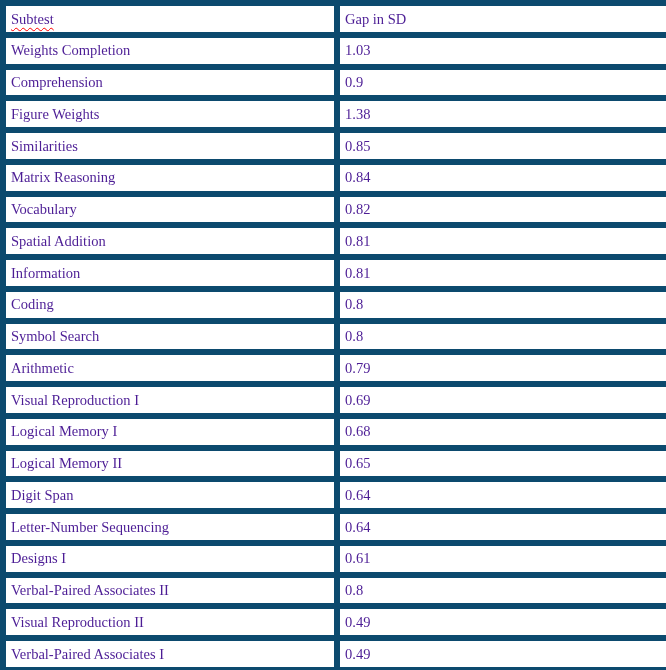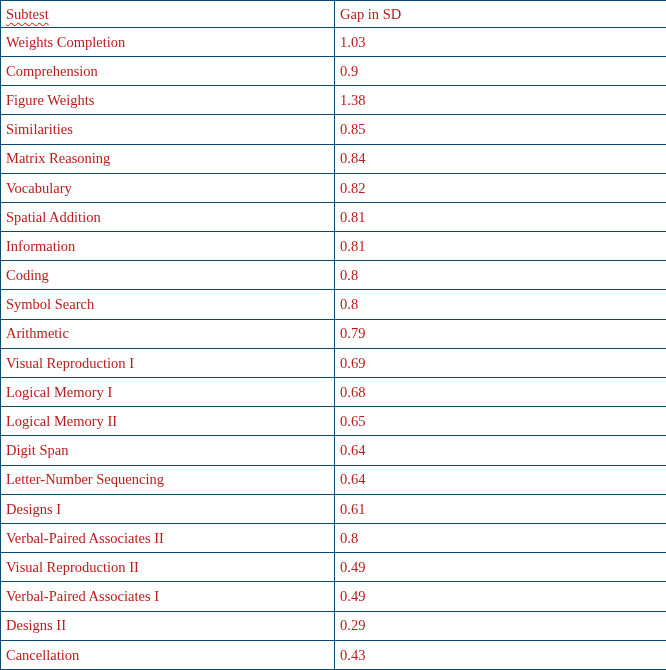--- a/index.html
+++ b/index.html
@@ -14,26 +14,26 @@
     font-family: "Liberation Serif", serif;
   }
   table.doc-table {
     width: 666px;
     height: 670px;
     border-collapse: collapse;
     table-layout: fixed;
   }
   table.doc-table th,
   table.doc-table td {
-    border: 1px solid #0c4a6e;
+    border: 6px solid #0c4a6e;
     padding: 0 0 0 5px;
     font-family: "Liberation Serif", serif;
     font-size: 14.5px;
     font-weight: normal;
-    color: #b91c1c;
+    color: #4c1d95;
     text-align: left;
     vertical-align: middle;
     white-space: nowrap;
     overflow: hidden;
     height: 25.76px;
     line-height: 1;
   }
   col.subtest-col { width: 334px; }
   col.gap-col     { width: 332px; }
   .spellcheck {

